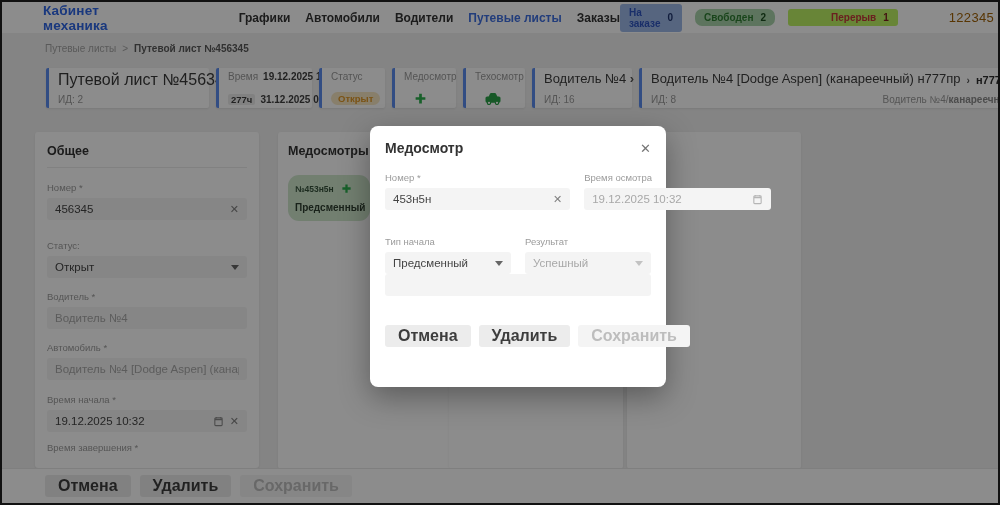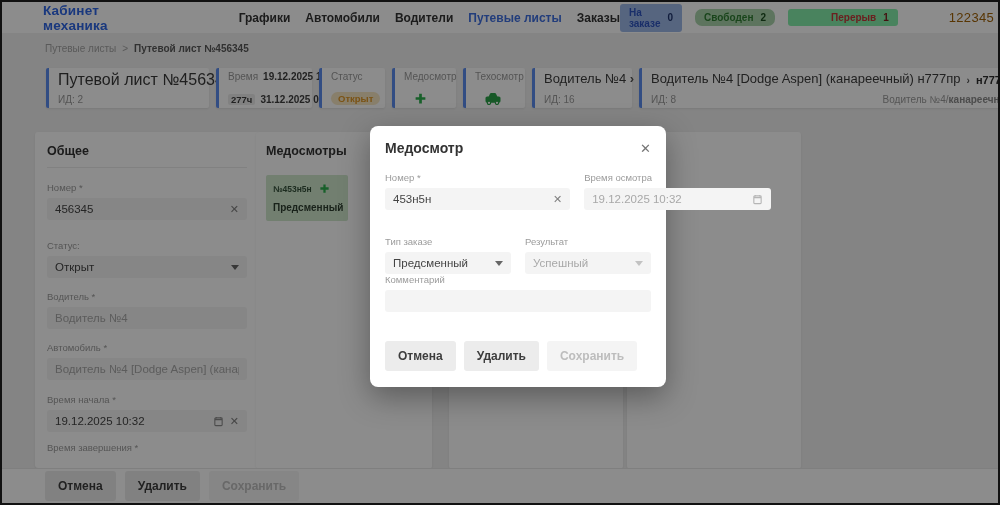--- a/index.html
+++ b/index.html
@@ -16,21 +16,21 @@
   }
   .brand { font-size: 13.5px; font-weight: 700; color: #2e66e5; letter-spacing: .2px; cursor: pointer; }
   .main-nav { display: flex; gap: 15px; margin-left: 131px; }
   .main-nav .nav-item { font-size: 12px; font-weight: 700; color: #333; cursor: pointer; white-space: nowrap; }
   .main-nav .nav-item.active { color: #3f6fe0; }
   .header-right { margin-left: auto; display: flex; align-items: center; gap: 13px; }
   .hbadge { display: flex; gap: 7px; align-items: center; font-size: 10px; font-weight: 700;
             padding: 3px 9px; border-radius: 3px; cursor: pointer; }
   .hbadge.blue  { background: #9db8e8; } .hbadge.blue .bl  { color: #2f55c0; } .hbadge.blue .bc  { color: #20356e; }
   .hbadge.green { background: #a9d4ab; border-radius: 7px; } .hbadge.green .bl { color: #2e7d32; } .hbadge.green .bc { color: #1d4e20; }
-  .hbadge.red   { background: #86efac; padding-left: 43px; } .hbadge.red .bl   { color: #c13a3a; } .hbadge.red .bc   { color: #7c1f1f; }
+  .hbadge.red   { background: #bef264; padding-left: 43px; } .hbadge.red .bl   { color: #c13a3a; } .hbadge.red .bc   { color: #7c1f1f; }
   .user-number { font-size: 13px; color: #a16207; margin-left: 38px; letter-spacing: .3px; }
   .avatar-group { display: flex; align-items: center; gap: 6px; cursor: pointer; }
   .caret { width: 0; height: 0; border-left: 4px solid transparent; border-right: 4px solid transparent; border-top: 5px solid #8a8a8a; }
 
   
   .breadcrumb { position: absolute; top: 41px; left: 43px; font-size: 10px; color: #a4a4a4; display: flex; gap: 6px; }
   .breadcrumb .current { color: #5a5a5a; font-weight: 700; }
 
   
   .infobar { position: absolute; top: 66px; left: 44px; right: 38px; height: 40px; display: flex; gap: 7px; }
@@ -50,50 +50,50 @@
   .plate { font-size: 11px; font-weight: 800; color: #2e2e2e; }
   .veh-sub { display: flex; font-size: 10px; color: #9a9a9a; }
   .veh-sub .bold { font-weight: 700; color: #8a8a8a; }
   .icon-line { display: flex; align-items: center; margin-left: 10px; }
 
   
   .panel { position: absolute; background: #fff; border-radius: 3px; box-shadow: 0 1px 2px rgba(0,0,0,.08); }
   .panel h3 { font-size: 12.5px; font-weight: 700; color: #333; }
   #general-panel { left: 33px; top: 130px; width: 224px; bottom: 35px; padding: 12px; overflow: hidden; }
   #general-panel h3 { padding-bottom: 9px; border-bottom: 1px solid #ececec; }
-  #med-panel { left: 254px; top: 130px; width: 176px; height: 337px; padding: 12px 10px; }
+  #med-panel { left: 276px; top: 130px; width: 176px; height: 337px; padding: 12px 10px; }
   #empty-panel-1 { left: 447px; top: 130px; width: 174px; height: 337px; }
   #empty-panel-2 { left: 625px; top: 130px; width: 174px; height: 337px; }
 
   .field { margin-top: 13px; }
   .field label { display: block; font-size: 9.5px; color: #9b9b9b; margin-bottom: 5px; }
   .control { height: 22px; background: #f4f4f4; border-radius: 3px; display: flex; align-items: center;
              padding: 0 8px; font-size: 11.5px; color: #444; gap: 6px; }
   .control input { border: none; background: transparent; flex: 1; min-width: 0;
                    font-family: inherit; font-size: 11.5px; color: #444; outline: none; }
   .control.disabled input, .control.disabled { color: #a8a8a8; }
   .control .x-icon { color: #7f7f7f; font-size: 11px; cursor: pointer; line-height: 1; }
   .control .cal { display: flex; cursor: pointer; }
   .mt-lg { margin-top: 20px; }
   .mt-md { margin-top: 14px; }
   .sel-caret { border-top-color: #666; margin-left: auto; }
   .sel-caret.dis { border-top-color: #c2c2c2; }
   .select-control { cursor: pointer; }
 
   
-  .med-chip { margin-top: 17px; width: 82px; background: #cfe7cd; border-radius: 2px; padding: 8px 7px; cursor: pointer; }
+  .med-chip { margin-top: 17px; width: 82px; background: #cfe7cd; border-radius: 11px; padding: 8px 7px; cursor: pointer; }
   .med-chip .row1 { display: flex; align-items: center; gap: 7px; }
   .med-chip .num { font-size: 8.5px; font-weight: 700; color: #35513a; }
   .med-chip .type { font-size: 10px; font-weight: 700; color: #2f3f30; margin-top: 8px; }
 
   
   .page-footer { position: absolute; left: 0; right: 0; bottom: 0; height: 35px; background: #fff;
                  border-top: 1px solid #e8e8e8; display: flex; align-items: center; gap: 9px; padding-left: 43px; }
-  .btn { height: 30px; padding: 0 13px; background: #ececec; border: none; border-radius: 3px;
-         font-family: inherit; font-size: 12px; font-weight: 700; color: #3d3d3d; cursor: pointer; text-align: center; }
+  .btn { height: 22px; padding: 0 13px; background: #ececec; border: none; border-radius: 3px;
+         font-family: inherit; font-size: 16px; font-weight: 700; color: #3d3d3d; cursor: pointer; text-align: center; }
   .btn.disabled { background: #f4f4f4; color: #bdbdbd; cursor: default; }
 
   
   .overlay { position: absolute; inset: 0; background: rgba(0,0,0,.45); z-index: 10; }
   .modal { position: absolute; left: 368px; top: 124px; width: 296px; height: 261px; z-index: 20;
            background: #fff; border-radius: 8px; box-shadow: 0 10px 30px rgba(0,0,0,.35); padding: 14px 15px; }
   .modal-head { display: flex; align-items: center; }
   .modal-title { font-size: 14px; font-weight: 600; color: #333; }
   .modal-close { margin-left: auto; color: #757575; font-size: 13px; cursor: pointer; line-height: 1; }
   .mrow { display: flex; gap: 14px; margin-top: 16px; }
@@ -311,37 +311,36 @@
             <svg width="11" height="11" viewBox="0 0 24 24">
                 <path d="M7 2v4M17 2v4M4 8h16M6 4h12a2 2 0 0 1 2 2v13a2 2 0 0 1-2 2H6a2 2 0 0 1-2-2V6a2 2 0 0 1 2-2z" fill="none" stroke="#b5b5b5" stroke-width="2.4"></path>
               </svg>
           </span>
         </div>
       </div>
     </div>
 
     <div class="mrow mrow2">
       <div class="field">
-        <label>Тип заказе</label>
+        <label>Тип начала</label>
         <div class="control select-control">
           <span>Предсменный</span>
           <span class="caret sel-caret"></span>
         </div>
       </div>
       <div class="field">
         <label>Результат</label>
         <div class="control disabled">
           <span>Успешный</span>
           <span class="caret sel-caret dis"></span>
         </div>
       </div>
     </div>
 
     <div class="field mcomment">
-      <label>Комментарий</label>
       <div class="control">
         <input value="" style="">
       </div>
     </div>
 
     <div class="modal-buttons">
       <button class="btn">Отмена</button>
       <button class="btn">Удалить</button>
       <button class="btn disabled">Сохранить</button>
     </div>

